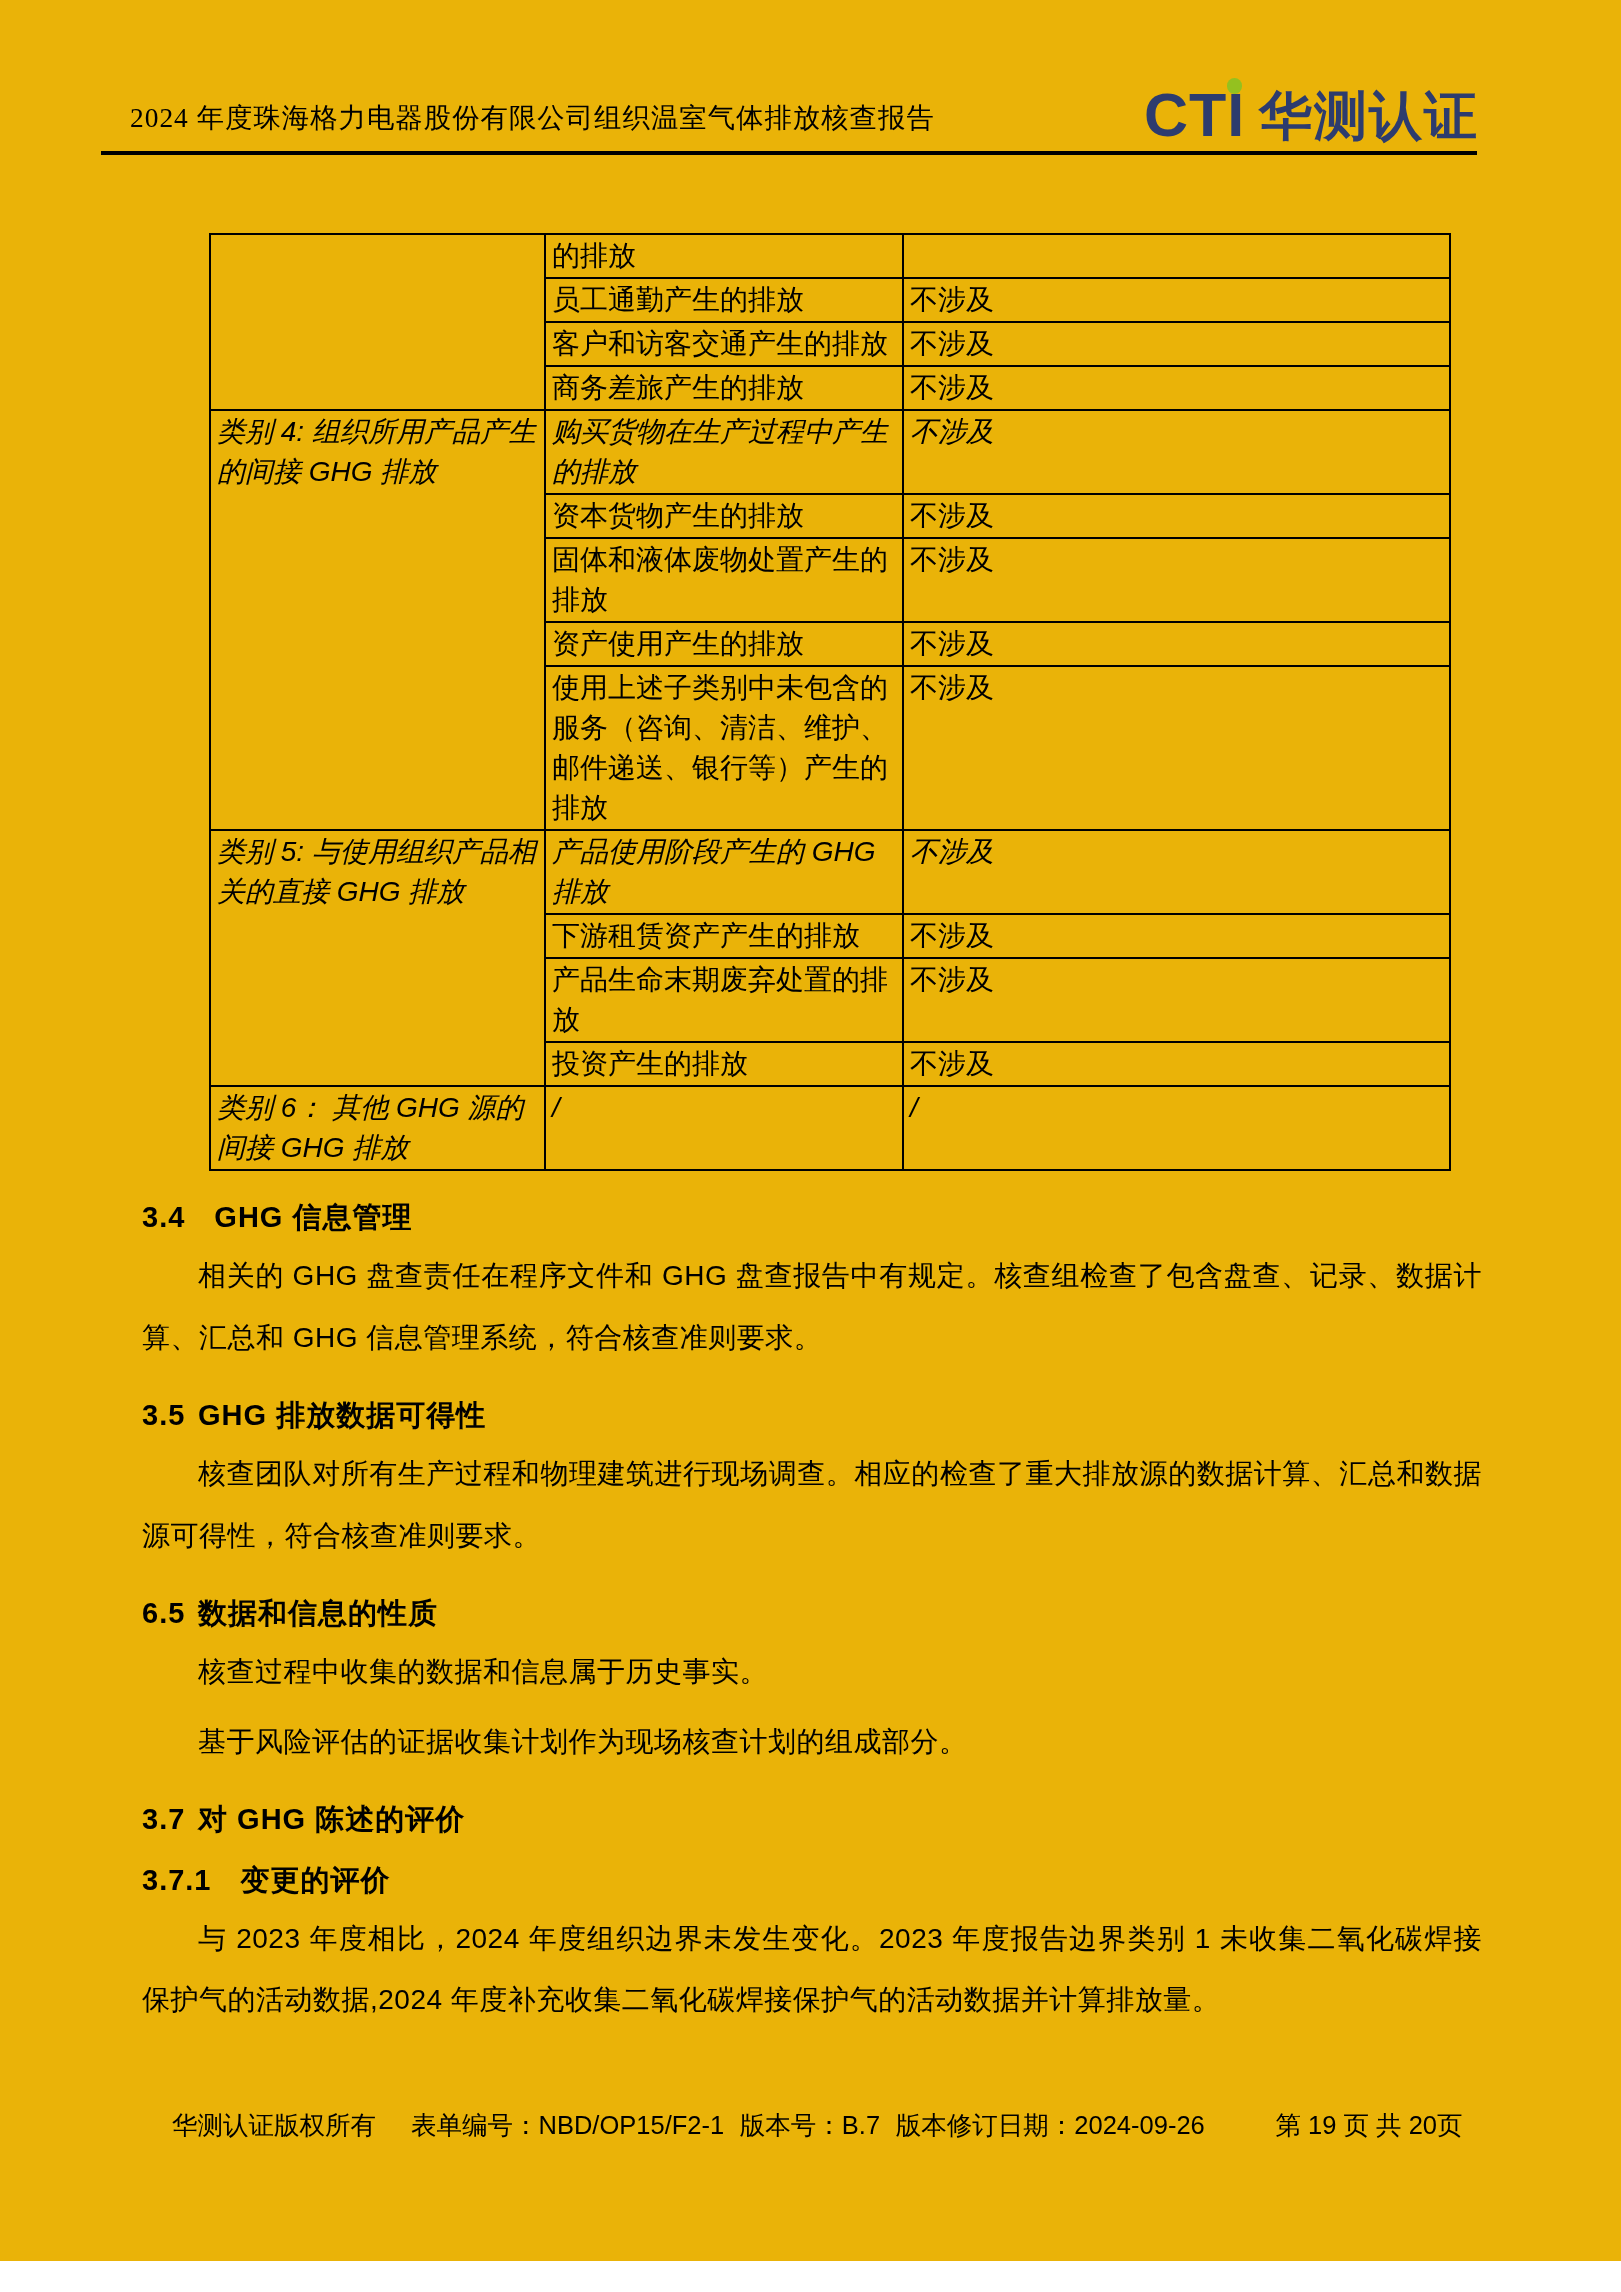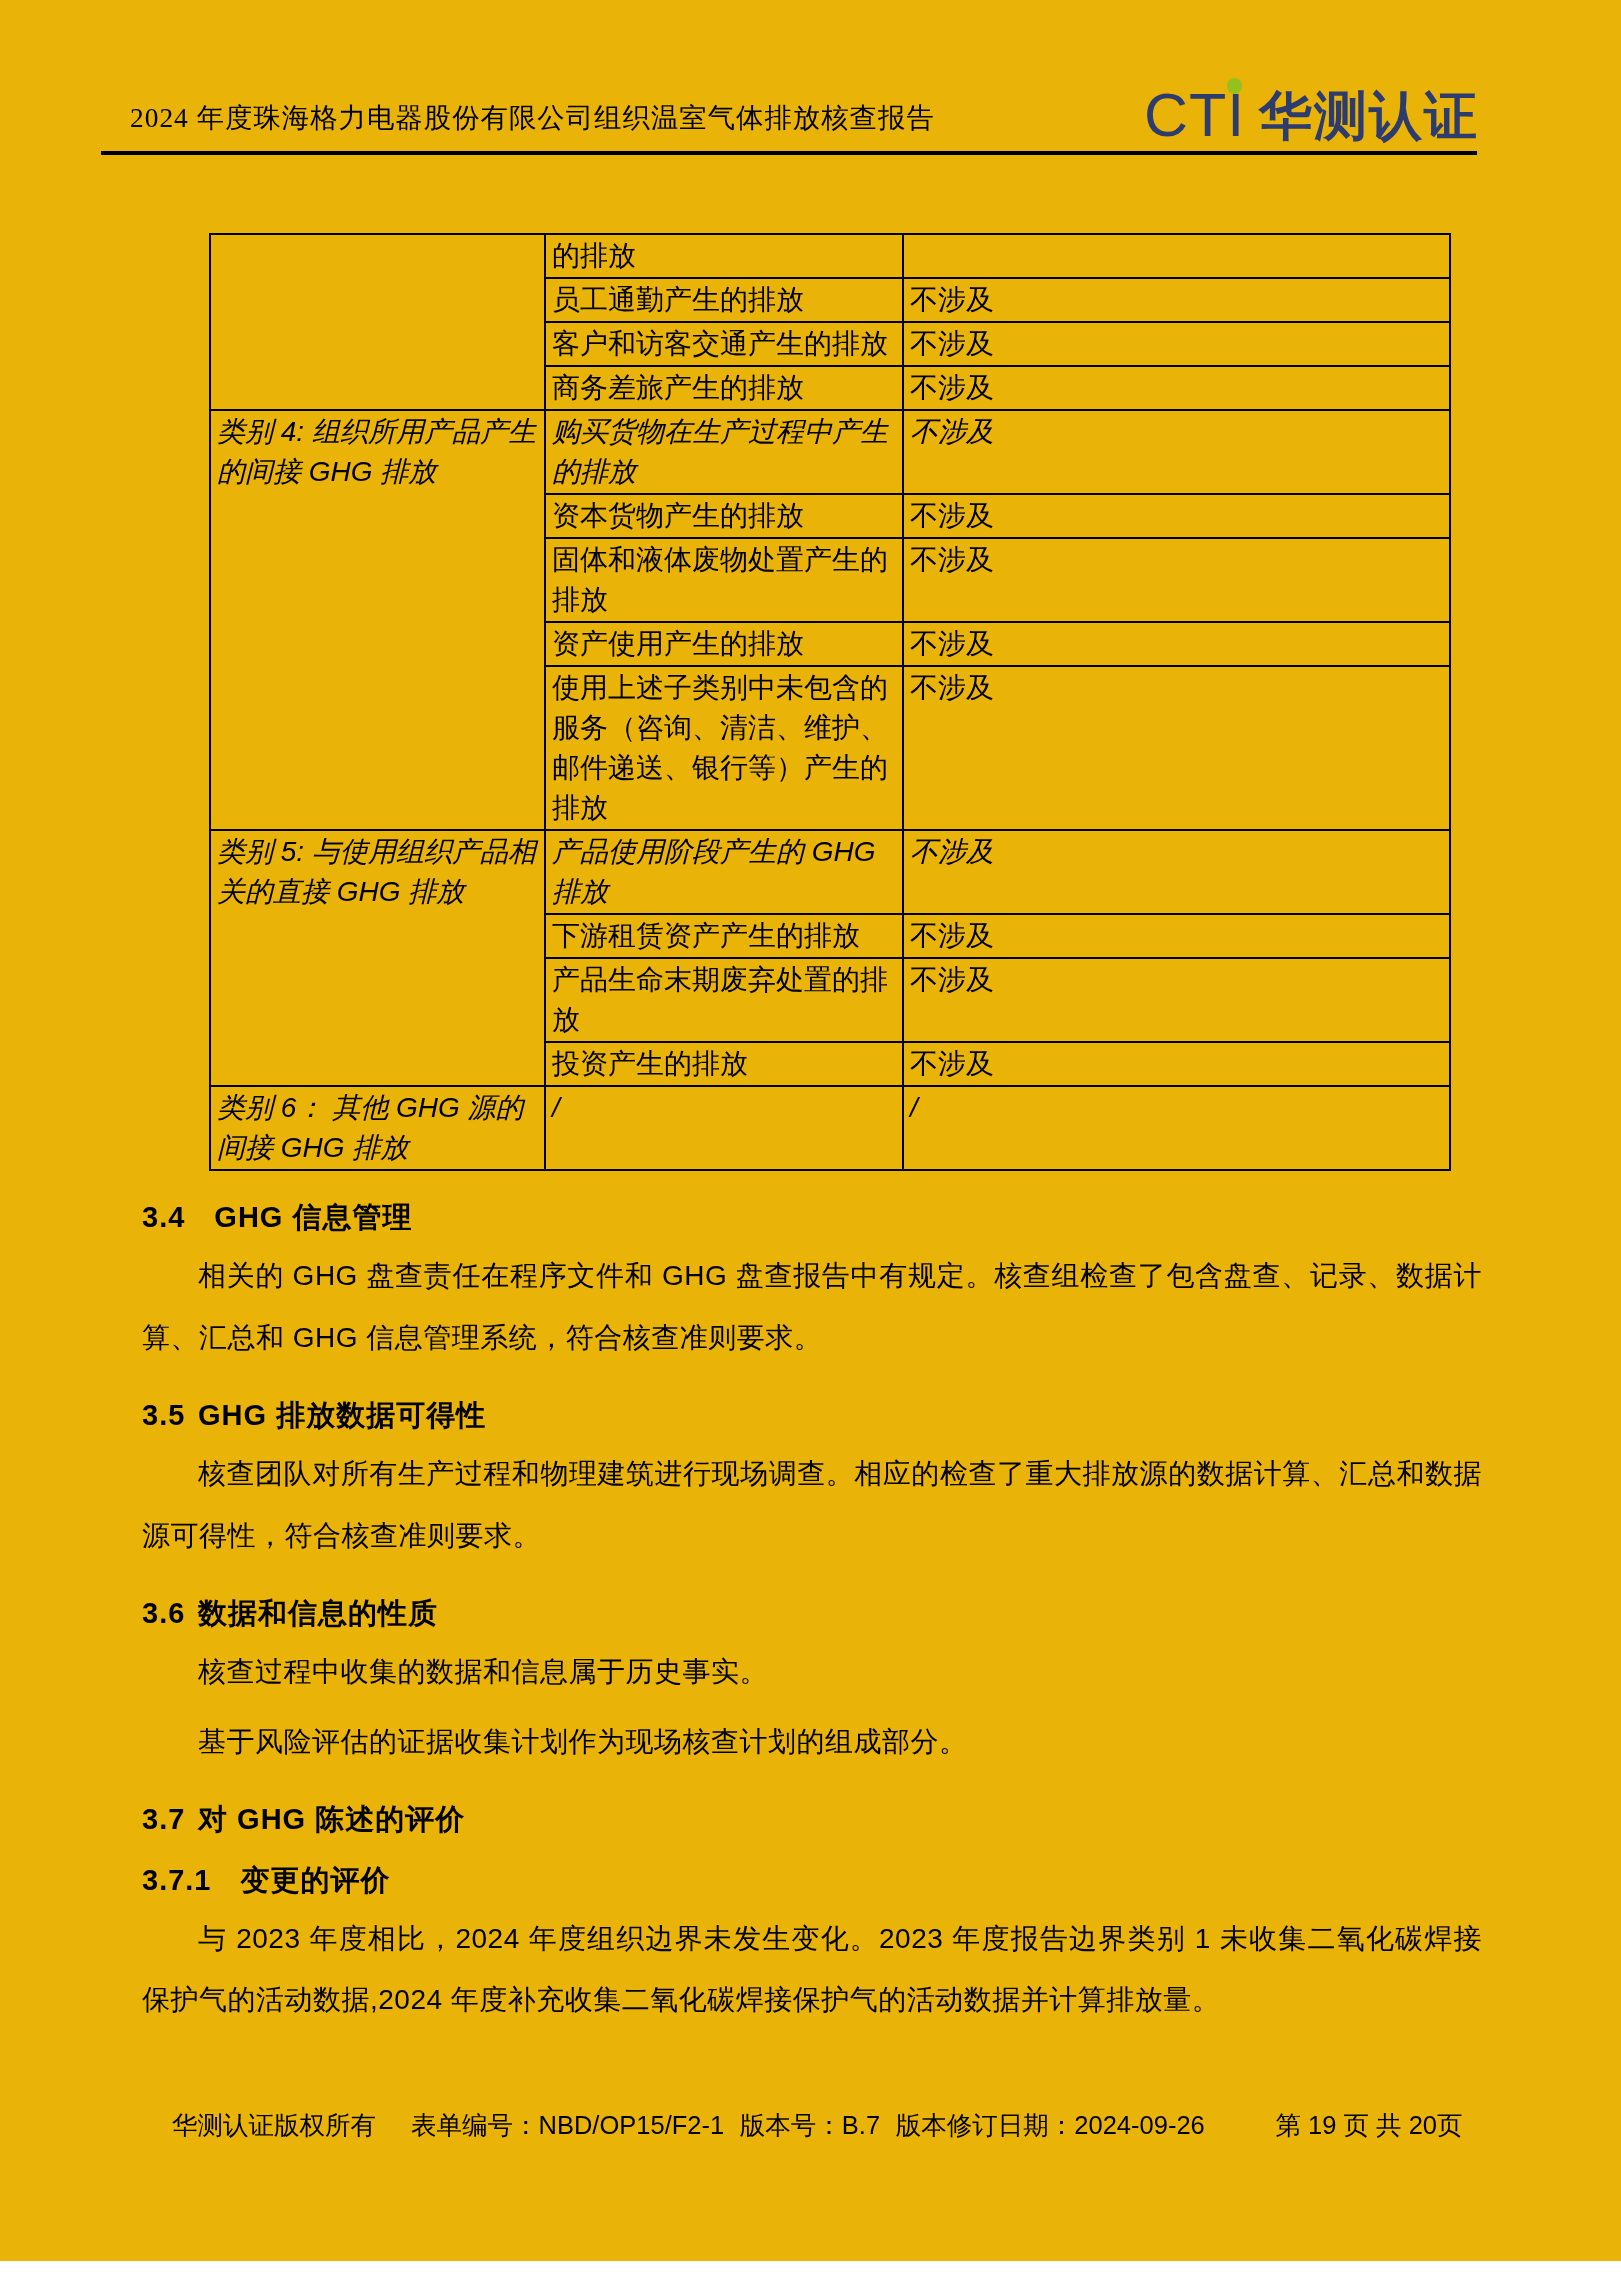--- a/index.html
+++ b/index.html
@@ -17,21 +17,21 @@
     margin:90px 142px 0 130px;
   }
   .header-title{
     font-family:"Liberation Serif","DejaVu Serif",serif;
     font-size:27.4px;line-height:37px;letter-spacing:1px;
     padding-bottom:3.9px;
   }
   .logo{display:flex;align-items:flex-end;white-space:nowrap;}
   .cti-wrap{position:relative;display:inline-block;}
   .cti-text{
-    font-size:61px;line-height:51px;font-weight:normal;
+    font-size:61px;line-height:51px;font-weight:bold;
     color:var(--navy,#2d3c6e);letter-spacing:1px;
   }
   .cti-dot{
     position:absolute;top:-11.8px;right:2.9px;
     width:15.7px;height:15.7px;border-radius:50%;
     background:var(--green,#94c11f);
   }
   .logo-cn{
     font-size:53px;line-height:51px;font-weight:bold;
     color:var(--navy,#2d3c6e);margin-left:13.7px;letter-spacing:2px;text-align:right;
@@ -179,21 +179,21 @@
       <span class="sec-num">3.4</span><span>GHG 信息管理</span>
     </h2>
     <p class="body">相关的 GHG 盘查责任在程序文件和 GHG 盘查报告中有规定。核查组检查了包含盘查、记录、数据计算、汇总和 GHG 信息管理系统，符合核查准则要求。</p>
 
     <h2 class="sec">
       <span class="sec-num">3.5</span><span>GHG 排放数据可得性</span>
     </h2>
     <p class="body">核查团队对所有生产过程和物理建筑进行现场调查。相应的检查了重大排放源的数据计算、汇总和数据源可得性，符合核查准则要求。</p>
 
     <h2 class="sec">
-      <span class="sec-num">3.6</span><span>数据和信息的性质</span>
+      <span class="sec-num">6.5</span><span>数据和信息的性质</span>
     </h2>
     <p class="body">核查过程中收集的数据和信息属于历史事实。</p>
     <p class="body">基于风险评估的证据收集计划作为现场核查计划的组成部分。</p>
 
     <h2 class="sec">
       <span class="sec-num">3.7</span><span>对 GHG 陈述的评价</span>
     </h2>
 
     <h2 class="sec wide-gap" style="margin-top:21.6px;">
       <span class="sec-num">3.7.1</span><span>变更的评价</span>

